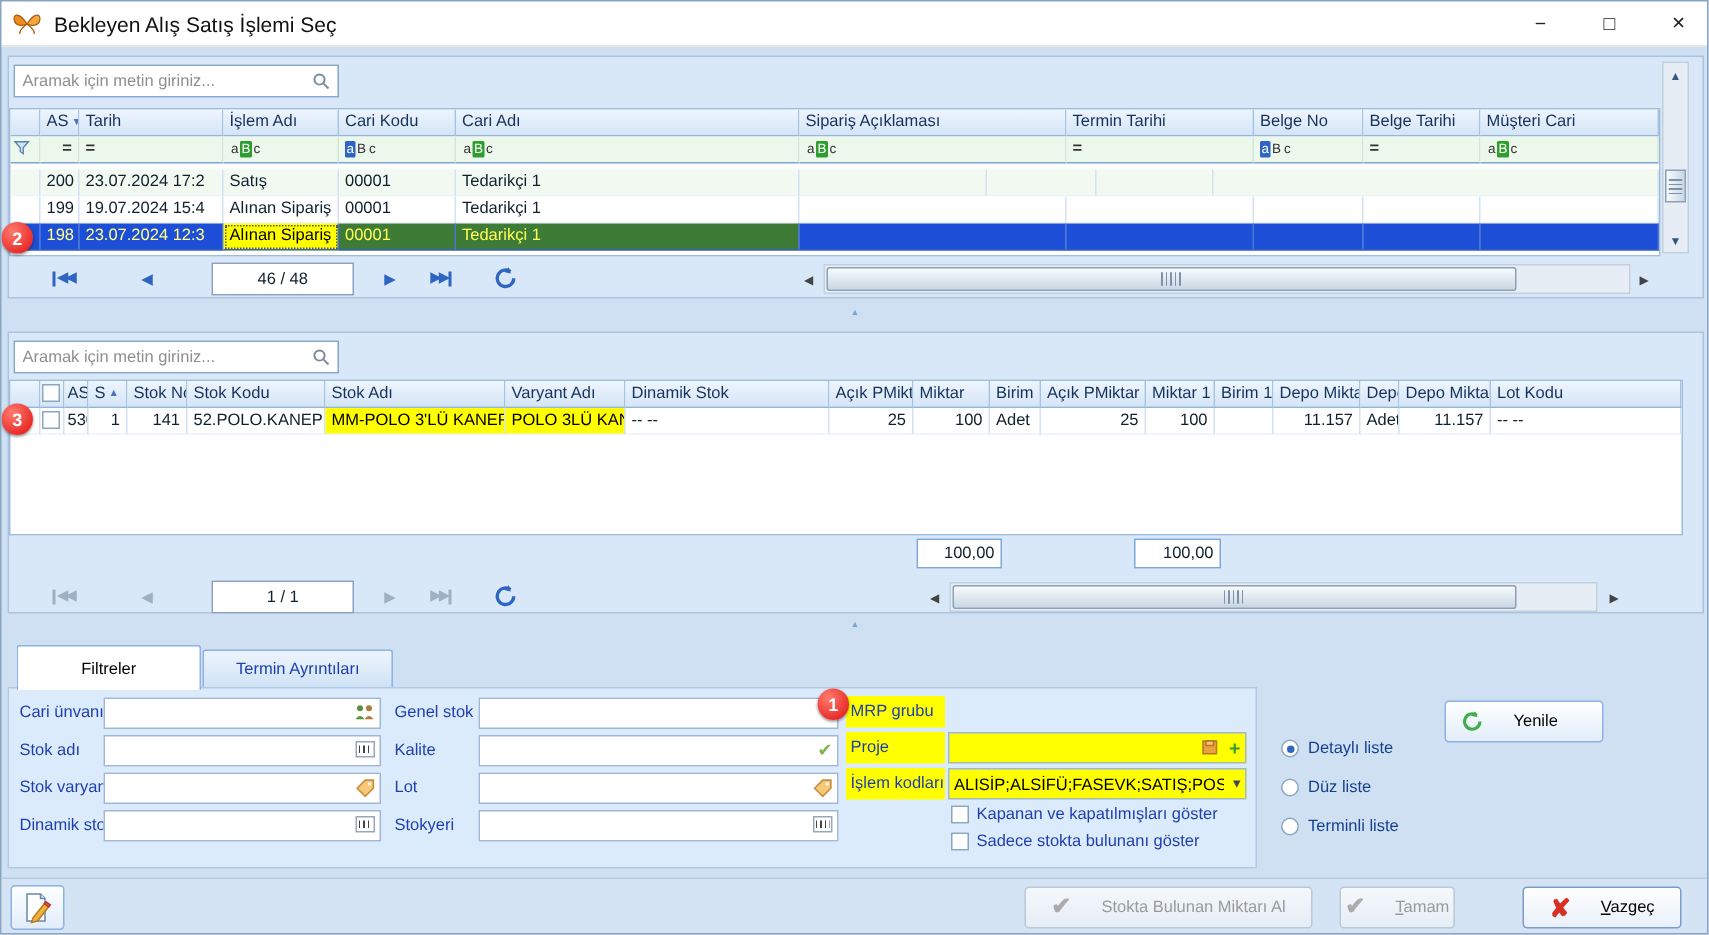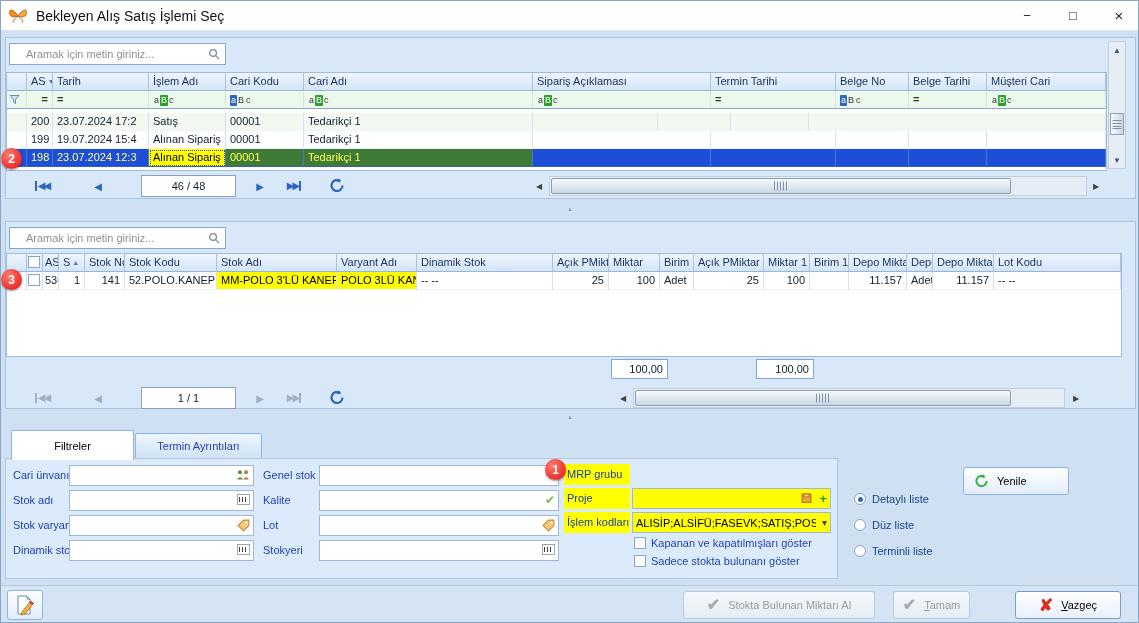--- a/index.html
+++ b/index.html
@@ -4,21 +4,21 @@
 <style>
 *{margin:0;padding:0;box-sizing:border-box}
 body{font-family:"Liberation Sans",sans-serif;background:#aebccb}
 .dlg{position:relative;width:1139px;height:623px;background:#cfe0f3;border:1px solid #8aa5c0;overflow:hidden;font-size:11px;color:#10202e}
 .abs{position:absolute}
 .titlebar{position:absolute;left:0;top:0;width:100%;height:30px;background:#fff;border-bottom:1px solid #e4e4e4;display:flex;align-items:center}
 .title{font-size:14px;color:#111;margin-left:8px}
 .winbtn{position:absolute;top:0;width:36px;height:29px;display:flex;align-items:center;justify-content:center;font-size:13px;color:#222}
 .panel{position:absolute;border:1px solid #aac3e0;background:#d9e8f8}
 .sbox{position:absolute;height:22px;background:#fff;border:1px solid #86a7cc;display:flex;align-items:center}
-.sbox input{border:0;outline:0;flex:1;height:18px;font:11px "Liberation Sans",sans-serif;color:#444;padding-left:16px;background:transparent}
+.sbox input{border:0;outline:0;flex:1;height:18px;font:11px "Liberation Sans",sans-serif;color:#444;padding-left:5px;background:transparent}
 .sbox input::placeholder{color:#8f8f8f}
 .sbox svg{margin-right:5px;flex:0 0 auto}
 .gridbox{position:absolute;background:#fff;border:1px solid #9fbcdc;overflow:hidden}
 .grow{position:absolute;left:0;display:flex;width:100%;height:18px}
 .c{border-right:1px solid #d4e2f1;border-bottom:1px solid #edf3fa;padding:0 4px;line-height:17px;white-space:nowrap;overflow:hidden;height:18px}
 .hrow .c{background:linear-gradient(#eef5fd,#d4e5f7);border-right:1px solid #a6c4e2;border-bottom:1px solid #93b6da;color:#16325c}
 .frow .c{background:#edf8ed;border-right:1px solid #d5e6d8;border-bottom:1px solid #7da7d8}
 .hs{display:flex;align-items:center;gap:2px}
 .sort{font-size:7px;color:#4a76b8}
 .g1 .c1{width:20px}.g1 .c2{width:26px;text-align:right}.g1 .c3{width:96px}.g1 .c4{width:77px}.g1 .c5{width:78px}
@@ -64,21 +64,21 @@
 .yinp{background:#ffff00}
 .bcode{display:block;width:13px;height:11px;border:1px solid #98a8ba;background:#fff;position:relative}
 .bcode::after{content:"";position:absolute;left:1px;right:1px;top:2px;bottom:2px;background:repeating-linear-gradient(90deg,#444 0 1px,transparent 1px 3px)}
 .ckrow{position:absolute;display:flex;align-items:center;gap:5px;color:#1e3fae;z-index:2}
 .ck{width:12px;height:12px;border:1px solid #8ca6c0;background:#fdfdfd;flex:0 0 auto}
 .vbox{position:absolute;border:1px solid #8db2e3;background:#dcebfb;z-index:2}
 .vboxhdr{height:20px;background:linear-gradient(#eaf3fd,#cfe2f6);border-bottom:1px solid #b2c9e4;color:#17418c;line-height:19px;padding-left:8px}
 .radiorow{position:absolute;display:flex;align-items:center;gap:6px;color:#17418c;z-index:3}
 .radio{width:12px;height:12px;border:1px solid #8ca6c0;border-radius:50%;background:#fff;flex:0 0 auto;position:relative}
 .radio.on::after{content:"";position:absolute;left:3px;top:3px;width:5px;height:5px;background:#2f65c2;border-radius:50%}
-.btn{position:absolute;display:flex;align-items:center;justify-content:center;gap:8px;border-radius:3px;font-size:11px}
+.btn{position:absolute;display:flex;align-items:center;justify-content:center;gap:20px;border-radius:3px;font-size:11px}
 .btn.light{background:linear-gradient(#feffff,#e2edfa);border:1px solid #8db2e3;color:#000;z-index:2}
 .btn.disabled{background:linear-gradient(#f4f8fc,#e6edf5);border:1px solid #bac8d8;color:#9a9a9a}
 .btn.active{background:linear-gradient(#ffffff,#e8f0fa);border:1px solid #7a9cc6;color:#000}
 .ckicon{font-size:16px;color:#ababab;font-weight:bold;line-height:16px}
 .xicon{font-size:17px;color:#d93025;font-weight:bold;line-height:17px}
 .ul{text-decoration:underline}
 .bbar{position:absolute;left:0;top:584px;width:100%;height:39px;background:#d5e4f4;border-top:1px solid #b5cbe2}
 .anno{position:absolute;width:21px;height:21px;border-radius:50%;background:radial-gradient(circle at 35% 30%,#ff7a6e,#e01010);color:#fff;font-weight:bold;font-size:12px;display:flex;align-items:center;justify-content:center;z-index:40;box-shadow:0 1px 2px rgba(0,0,0,.45)}
 .total{position:absolute;height:20px;background:#fff;border:1px solid #7da7d8;text-align:right;line-height:18px;padding:0 4px}
 .dd{font-size:10px;color:#445}

